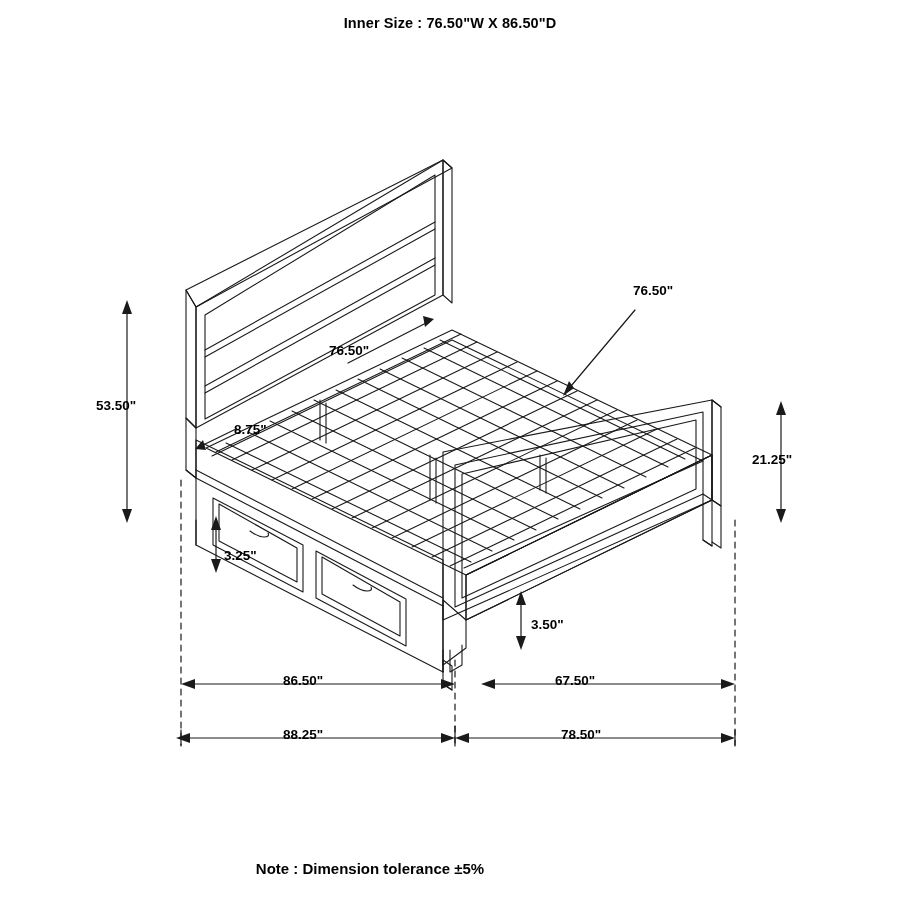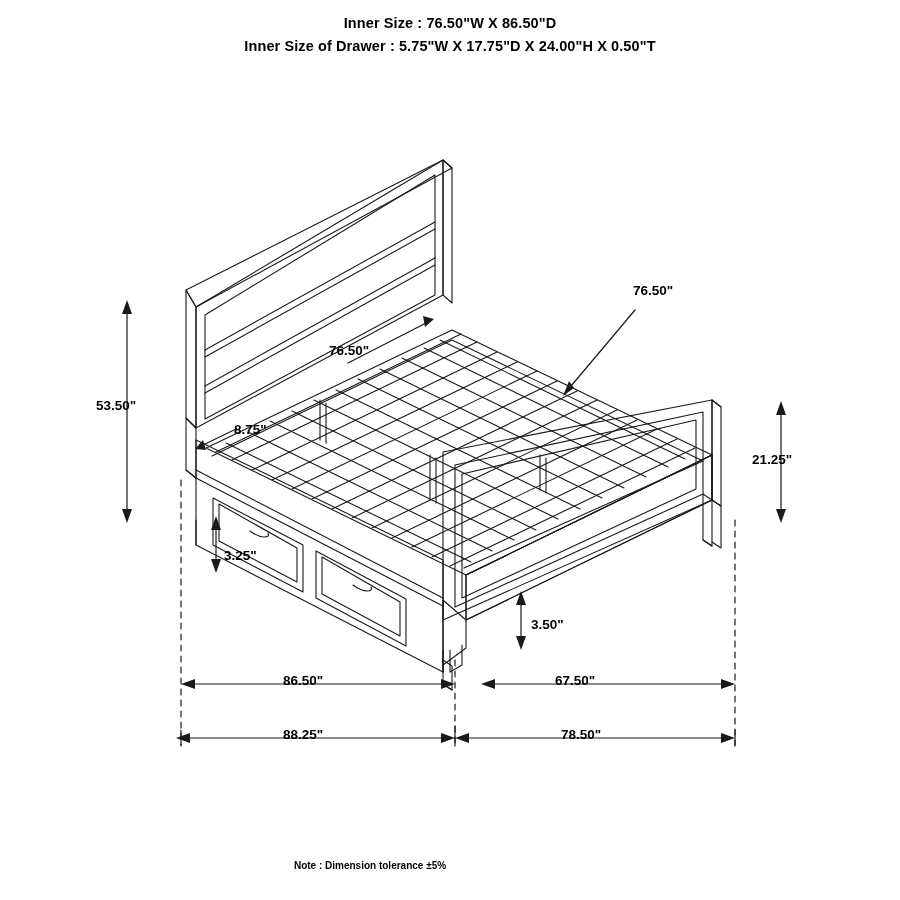--- a/index.html
+++ b/index.html
@@ -32,21 +32,21 @@
     font-weight: bold;
     line-height: 23px;
     letter-spacing: 0.1px;
   }
   .footer-note {
     position: absolute;
     left: 0;
     top: 860px;
     width: 740px;
     text-align: center;
-    font-size: 10px;
+    font-size: 15px;
     font-weight: bold;
   }
   svg.drawing {
     position: absolute;
     left: 0;
     top: 0;
     width: 900px;
     height: 900px;
   }
   .dim-label {
@@ -56,21 +56,20 @@
     white-space: nowrap;
   }
 </style>
 </head>
 <body>
 
 <div class="page">
 
   <div class="header-block">
     <div class="header-line">Inner Size : 76.50"W X 86.50"D</div>
-    <div class="header-line">Inner Size of Drawer : 5.75"W X 17.75"D X 24.00"H X 0.50"T</div>
   </div>
 
   <svg class="drawing" viewBox="0 0 900 900">
     <g fill="none" stroke="#1a1a1a" stroke-width="1.1" stroke-linejoin="round" stroke-linecap="round">
 
       <g>
         <path d="M186 290 L186 418 L196 428 L196 307 Z"></path>
         <path d="M186 290 L443 160 L452 168 L196 307 Z"></path>
         <path d="M443 160 L443 295 L452 303 L452 168 Z"></path>
         <path d="M196 307 L196 428 L443 295 L443 160 Z"></path>

